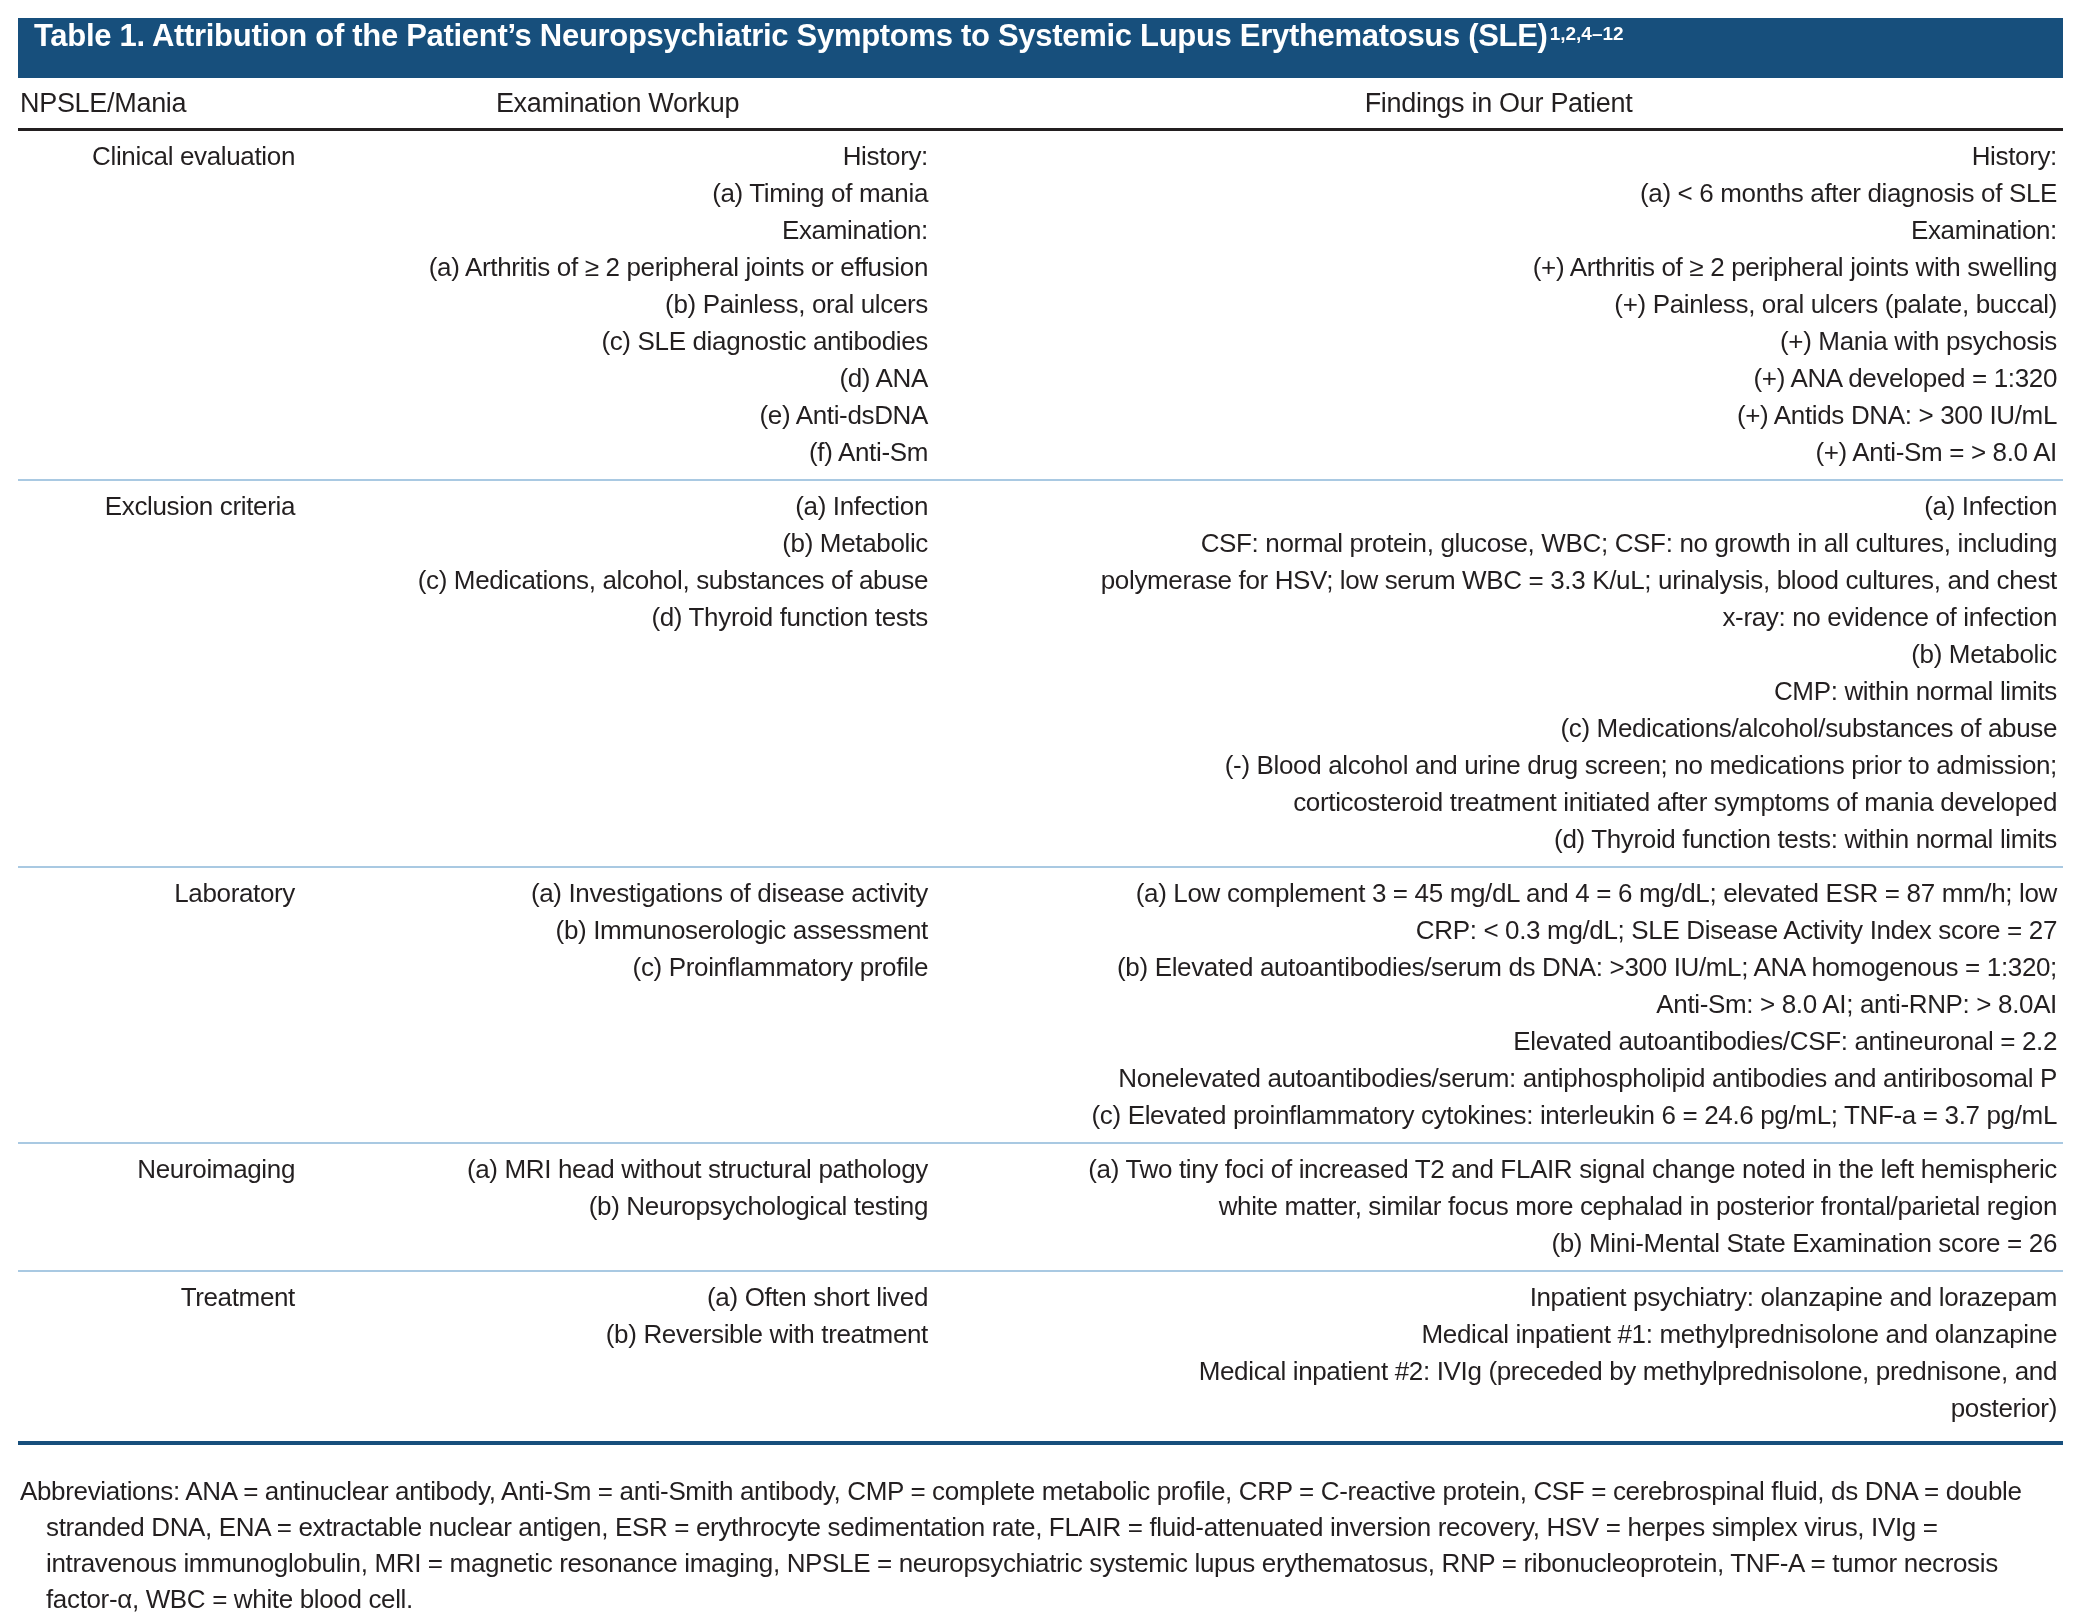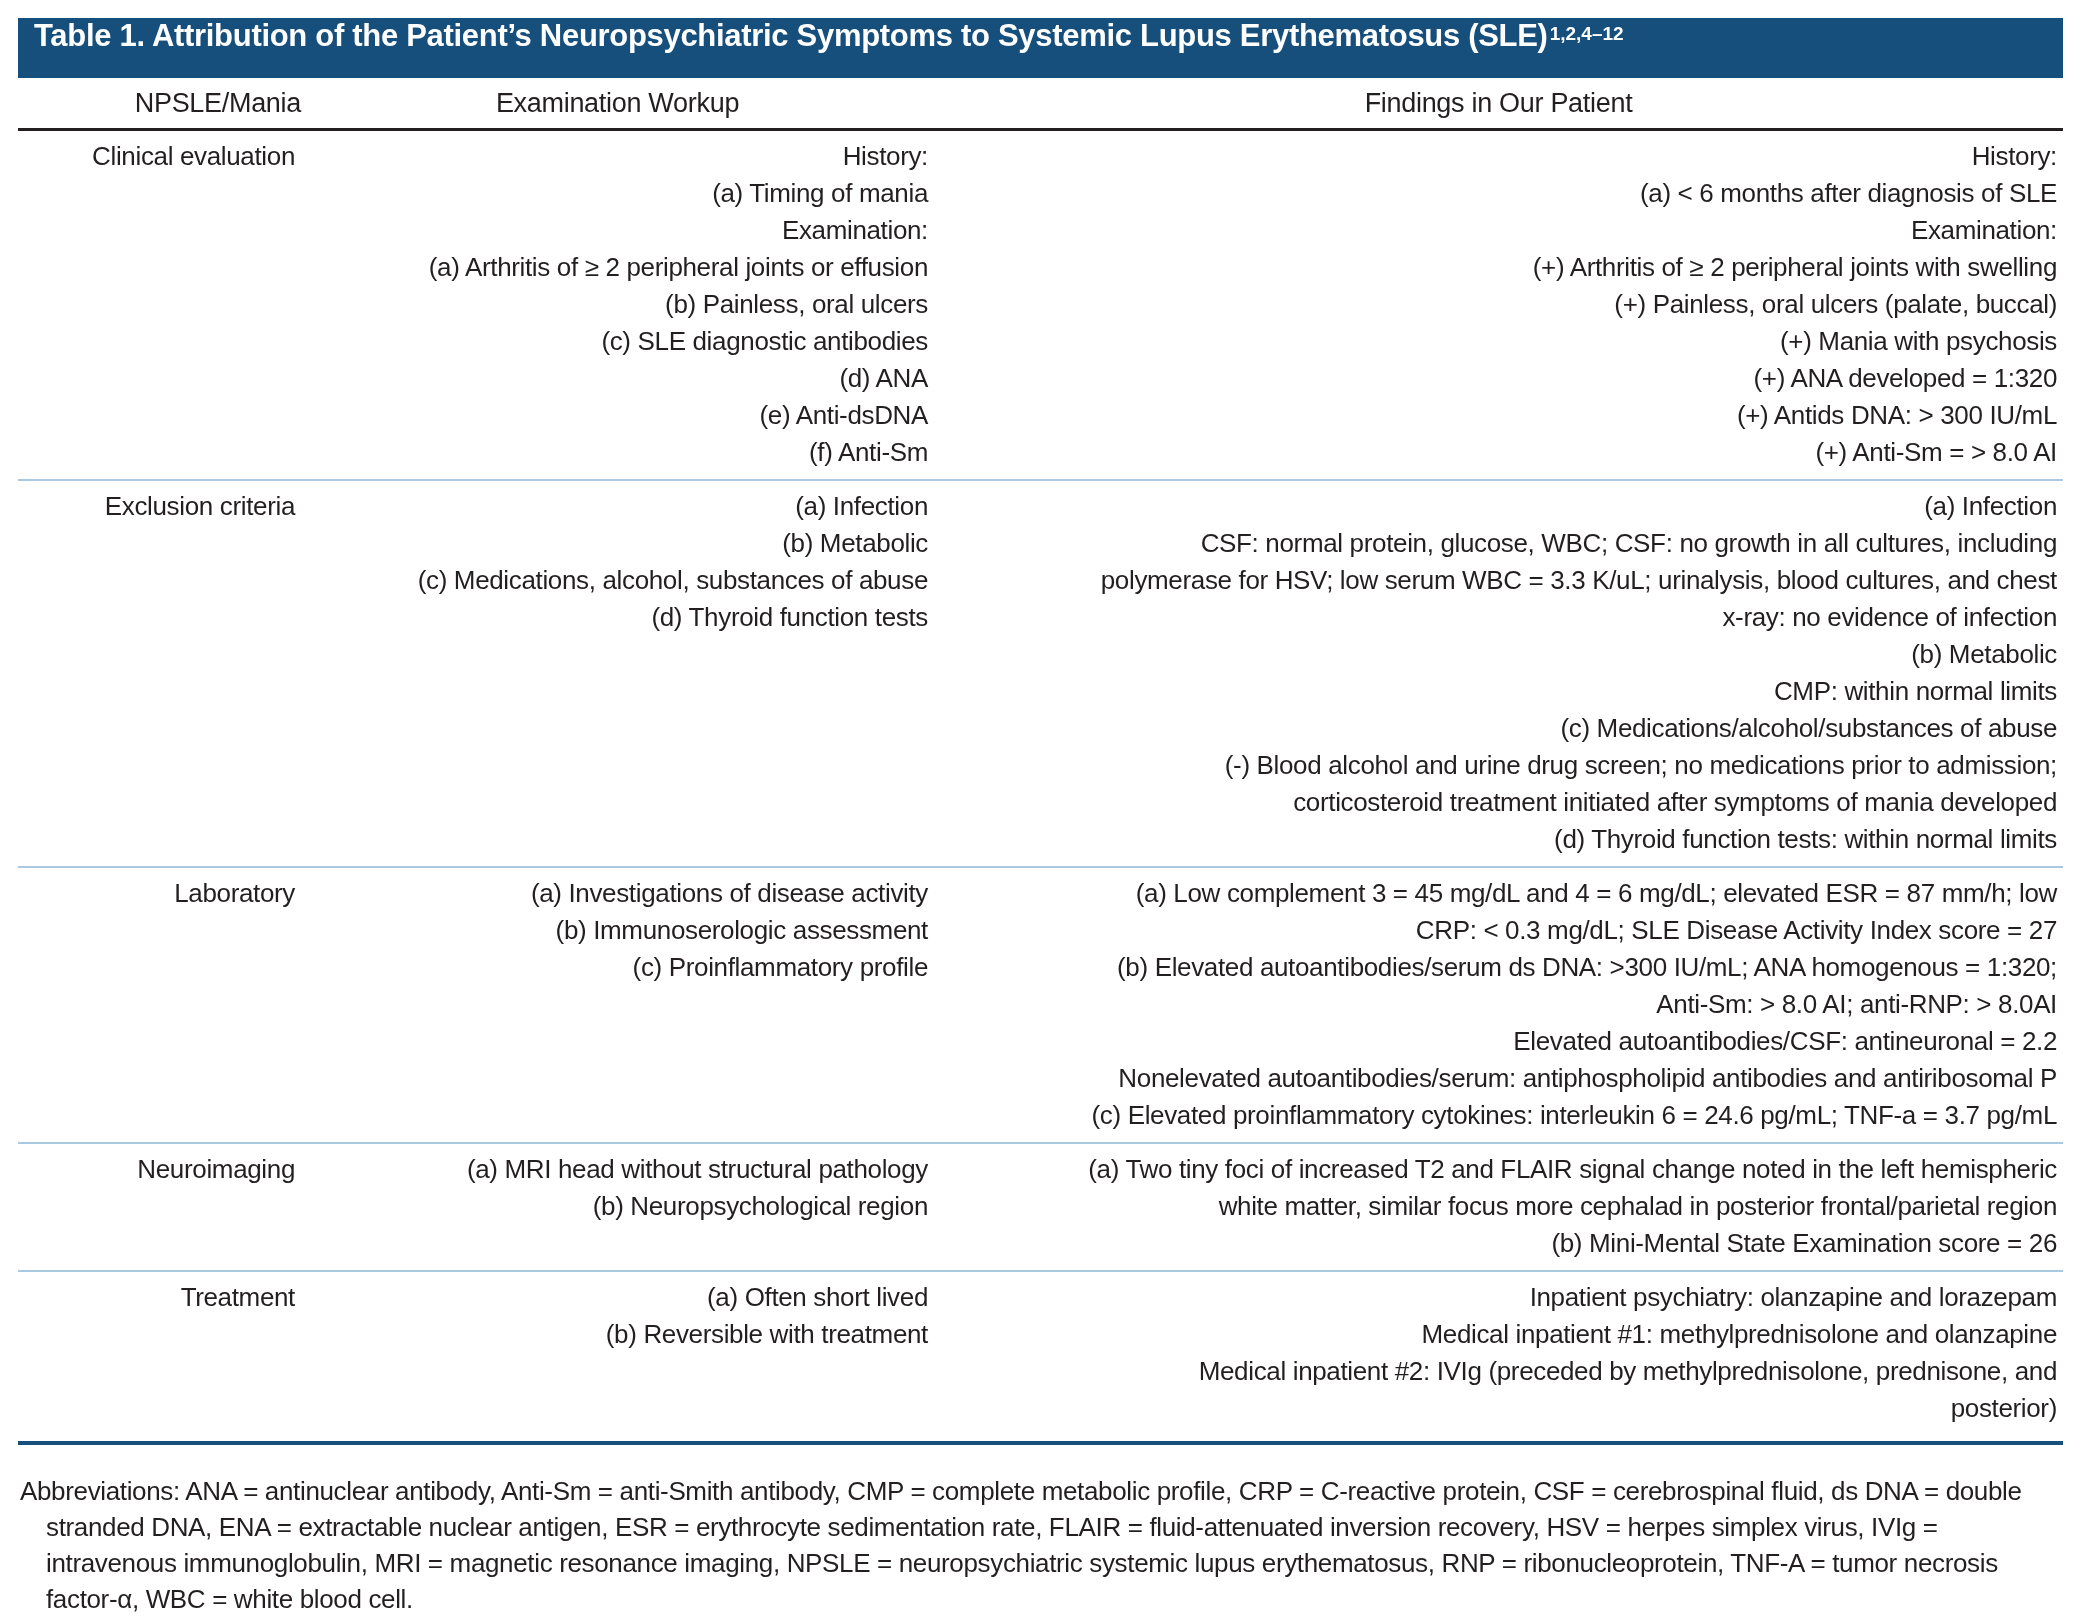--- a/index.html
+++ b/index.html
@@ -38,21 +38,21 @@
   col.c1{width:283px;}
   col.c2{width:633px;}
   col.c3{width:1129px;}
 
   thead th{
     font-size:27px;font-weight:normal;letter-spacing:-0.3px;
     padding:10px 0 9px 0;
     border-bottom:3px solid var(--header_rule);
     vertical-align:bottom;
   }
-  thead th.left{text-align:right;padding-left:2px;}
+  thead th.left{text-align:left;padding-left:2px;}
   thead th.center{text-align:center;}
 
   tbody td,tbody th{
     vertical-align:top;
     font-size:26px;font-weight:normal;letter-spacing:-0.35px;
     line-height:37px;
     padding:7px 6px 8px 2px;
     text-align:right;
   }
   tbody tr + tr td, tbody tr + tr th{
@@ -160,21 +160,21 @@
             <div class="line indent">Anti-Sm: &gt; 8.0 AI; anti-RNP: &gt; 8.0AI</div>
             <div class="line">Elevated autoantibodies/CSF: antineuronal = 2.2</div>
             <div class="line">Nonelevated autoantibodies/serum: antiphospholipid antibodies and antiribosomal P</div>
             <div class="line">(c) Elevated proinflammatory cytokines: interleukin 6 = 24.6 pg/mL; TNF-a = 3.7 pg/mL</div>
           </td>
         </tr>
         <tr>
           <th>Neuroimaging</th>
           <td>
             <div class="line">(a) MRI head without structural pathology</div>
-            <div class="line">(b) Neuropsychological region</div>
+            <div class="line">(b) Neuropsychological testing</div>
           </td>
           <td>
             <div class="line">(a) Two tiny foci of increased T2 and FLAIR signal change noted in the left hemispheric</div>
             <div class="line indent">white matter, similar focus more cephalad in posterior frontal/parietal region</div>
             <div class="line">(b) Mini-Mental State Examination score = 26</div>
           </td>
         </tr>
         <tr>
           <th>Treatment</th>
           <td>

